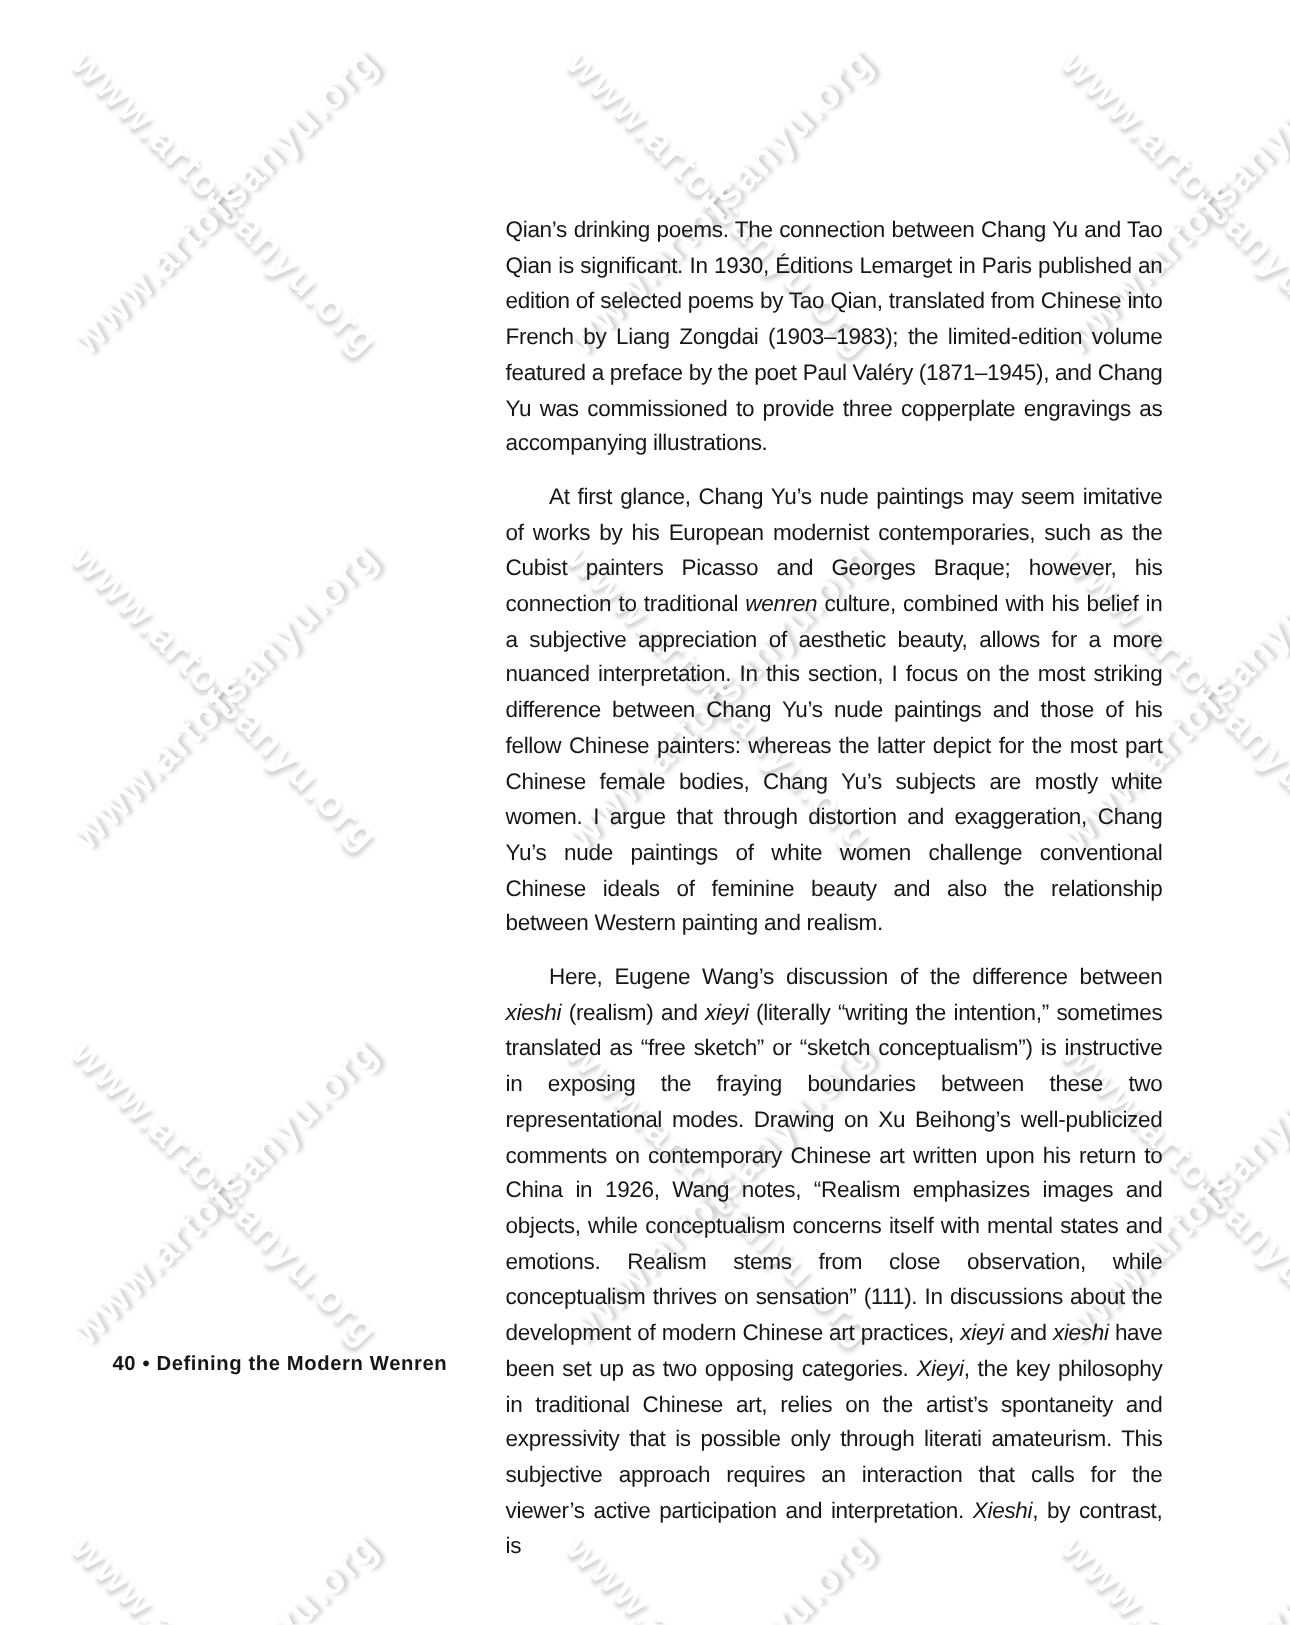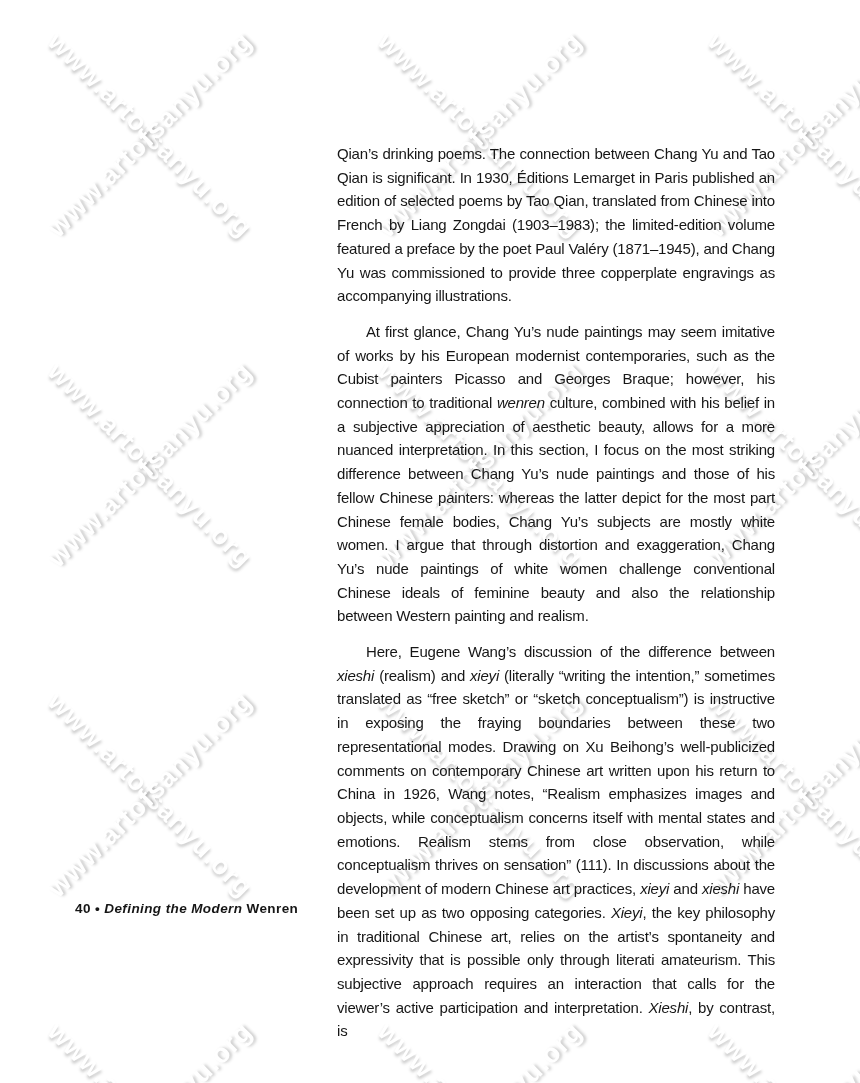--- a/index.html
+++ b/index.html
@@ -51,21 +51,21 @@
   
   .footer {
     position: absolute;
     left: 75px; top: 901px;
     z-index: 2;
     font-size: 13.5px;
     font-weight: 700;
     letter-spacing: 0.4px;
     color: #161616;
   }
-  .footer .ital { font-style: italic; }
+  .footer .ital { }
   
   .notice {
     position: absolute;
     left: 0; right: 0; top: 1044px;
     z-index: 2;
     text-align: center;
     font-family: "Liberation Serif", "DejaVu Serif", serif;
     font-size: 13px;
     line-height: 14.5px;
     color: #161616;

